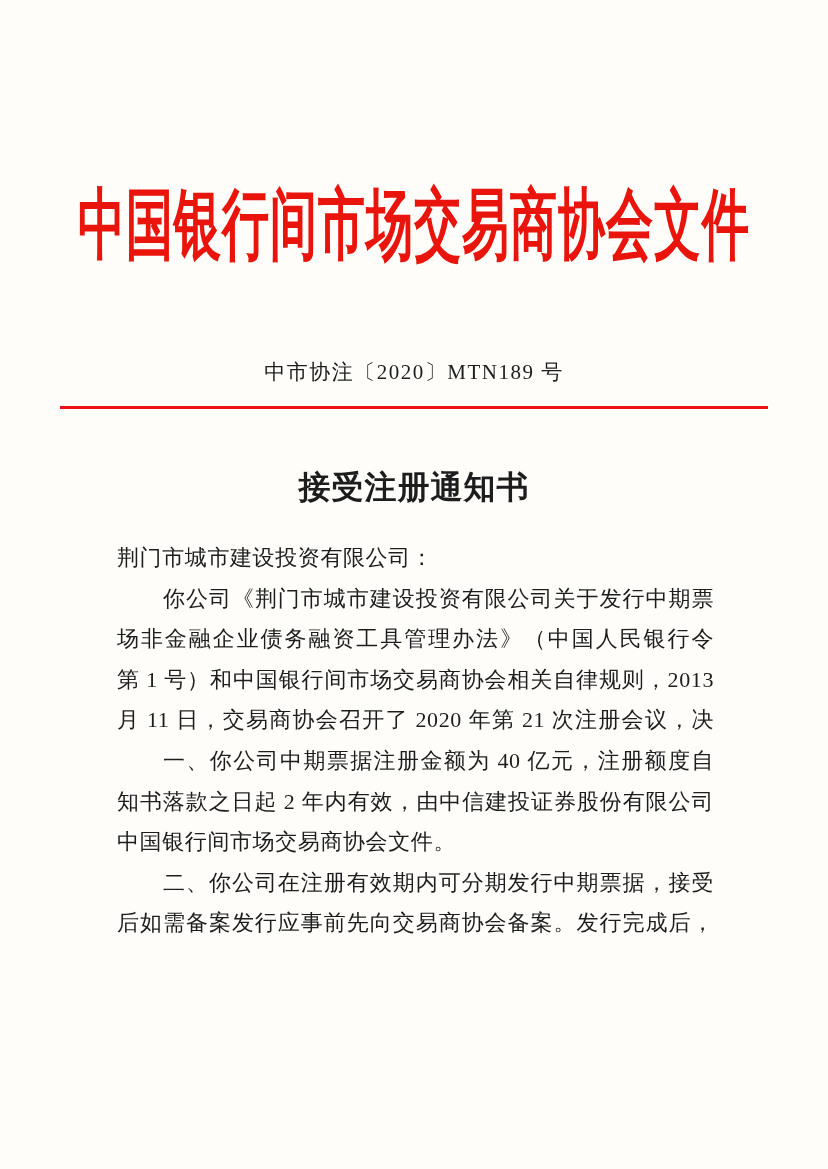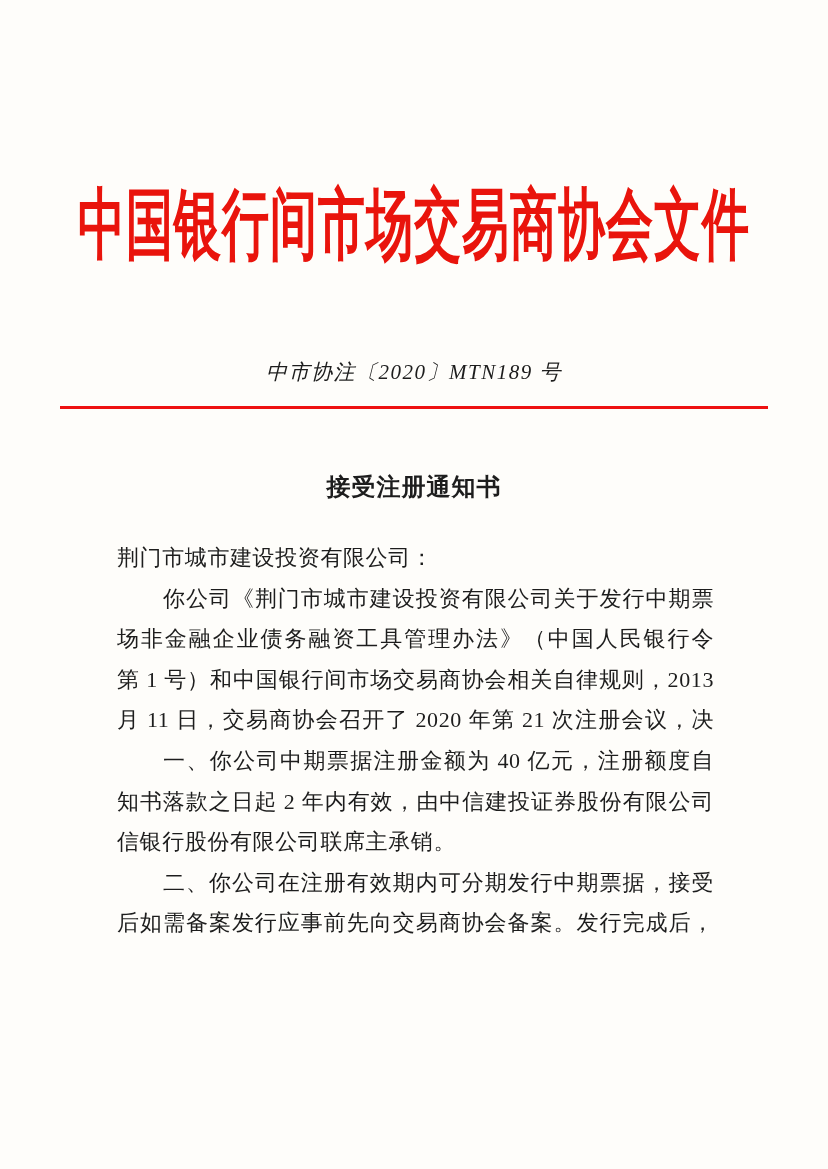--- a/index.html
+++ b/index.html
@@ -38,37 +38,36 @@
   .doc-number {
     position: absolute;
     top: 358px;
     left: 0;
     width: 828px;
     text-align: center;
     font-size: 21px;
     line-height: 28px;
     letter-spacing: 1.5px;
     white-space: nowrap;
-    font-style: italic;
   }
   .red-rule {
     position: absolute;
     top: 406px;
     left: 60px;
     width: 708px;
     height: 3px;
     background: var(--divider_red);
   }
   .doc-title {
     position: absolute;
     top: 471px;
     left: 0;
     width: 828px;
     text-align: center;
-    font-size: 24px;
+    font-size: 32px;
     line-height: 32px;
     font-weight: bold;
     letter-spacing: 1px;
     white-space: nowrap;
   }
   .body-text {
     position: absolute;
     top: 538px;
     left: 117px;
     width: 597px;
@@ -105,18 +104,18 @@
   <div class="doc-title">接受注册通知书</div>
 
   <div class="body-text">
       <div class="line">荆门市城市建设投资有限公司：</div>
       <div class="line full indent">你公司《荆门市城市建设投资有限公司关于发行中期票据的</div>
       <div class="line full">场非金融企业债务融资工具管理办法》（中国人民银行令〔2008〕</div>
       <div class="line full">第 1 号）和中国银行间市场交易商协会相关自律规则，2013 年 3</div>
       <div class="line full">月 11 日，交易商协会召开了 2020 年第 21 次注册会议，决定接</div>
       <div class="line full indent">一、你公司中期票据注册金额为 40 亿元，注册额度自本通</div>
       <div class="line full">知书落款之日起 2 年内有效，由中信建投证券股份有限公司和中</div>
-      <div class="line">信银行股份有限公司联席主承销。</div>
+      <div class="line">中国银行间市场交易商协会文件。</div>
       <div class="line full indent">二、你公司在注册有效期内可分期发行中期票据，接受注册</div>
       <div class="line full">后如需备案发行应事前先向交易商协会备案。发行完成后，应通</div>
     </div>
 
 </div>
 
 </body></html>

